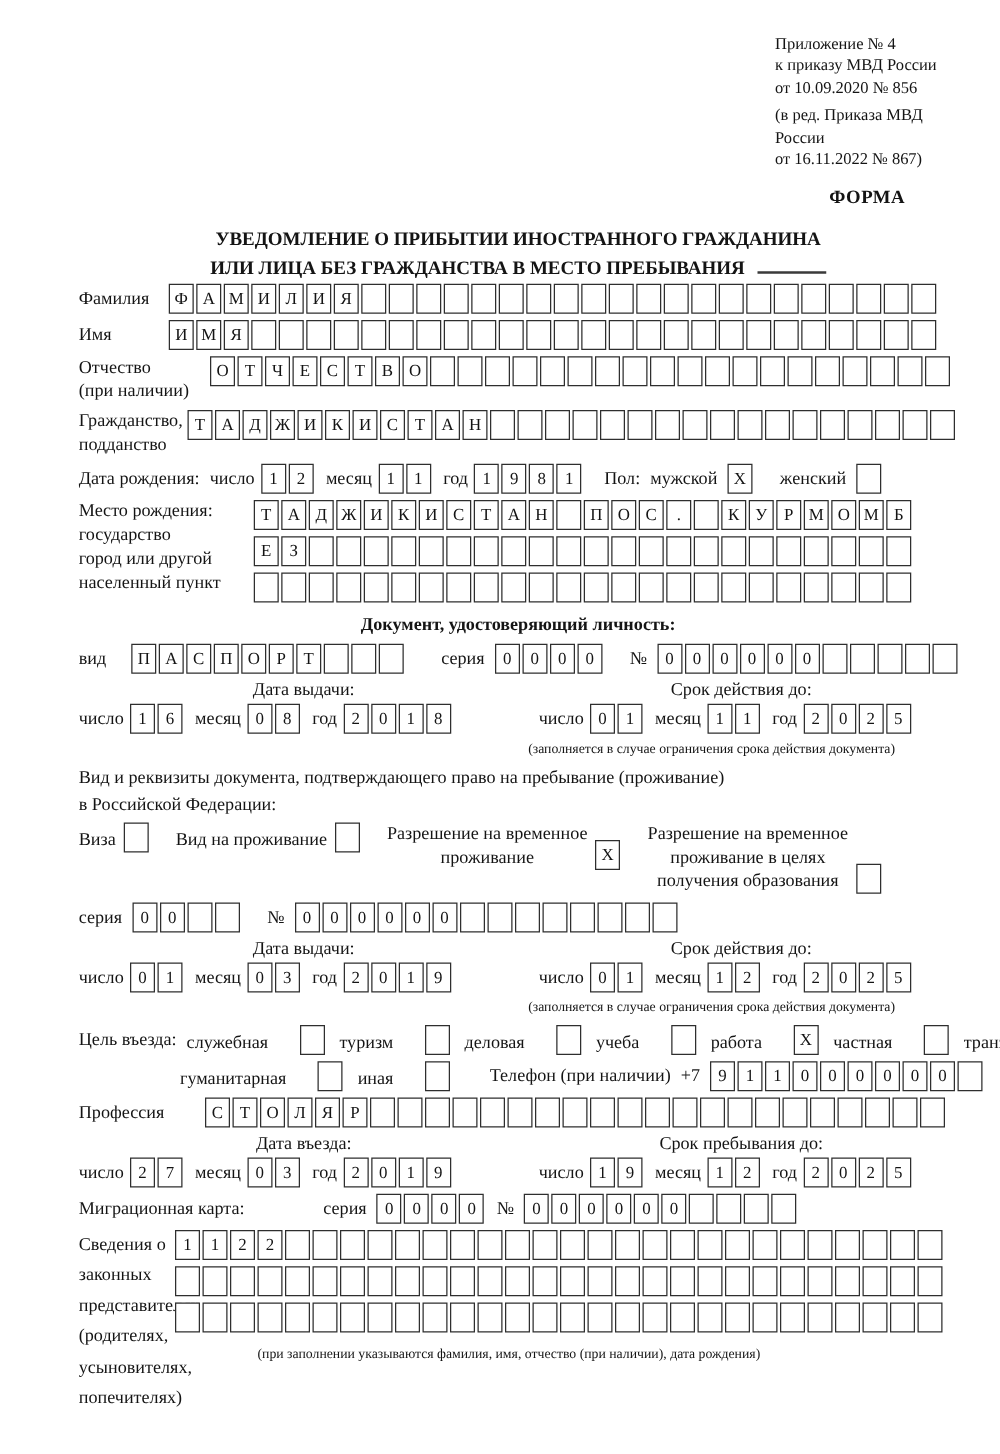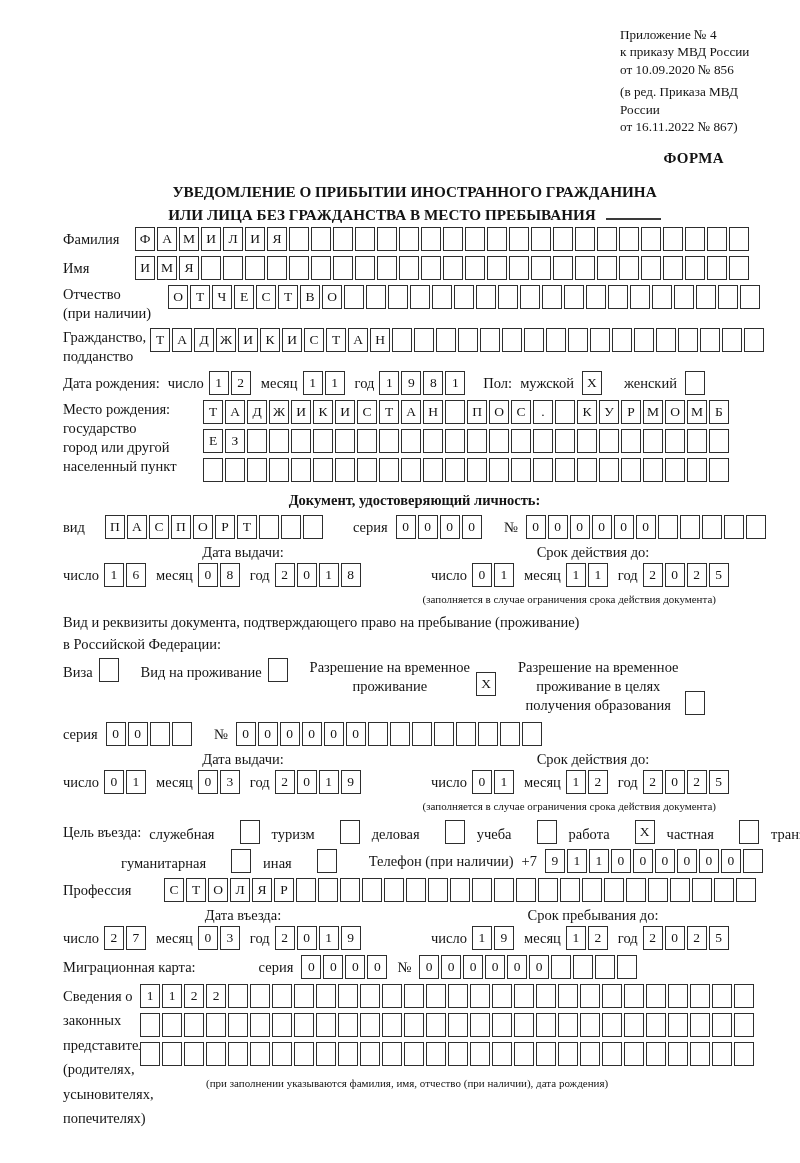--- a/index.html
+++ b/index.html
@@ -50,21 +50,21 @@
   .note-right{text-align:right;padding-right:50px;margin:0 0 6px;}
   .intro{line-height:1.5;}
   .opts-row{margin-top:3px;margin-bottom:7px;}
   .opt{display:inline-flex;align-items:flex-end;font-family:Liberation Serif, serif;}
   .opt .opt-label{line-height:19px;margin-right:6px;white-space:nowrap;}
   .opt-label.multi{display:flex;flex-direction:column;text-align:center;}
   .opts-row .opt{margin-right:20px;}
   .optrow{display:inline-flex;align-items:flex-start;}
   .optrow .opt{margin-right:10px;gap:20px;}
   .optrow .opt .opt-label{margin-right:5px;}
-  .purpose2{margin-left:58px;}
+  .purpose2{margin-left:81px;}
   .reps-right{display:flex;flex-direction:column;}
   .reps-right .cells{margin-bottom:5px;}
   .reps-note{margin-top:5px;margin-left:66px;}
   .reps-label{line-height:24.5px;}
 </style>
 </head>
 <body>
 
 <div class="page">
 

